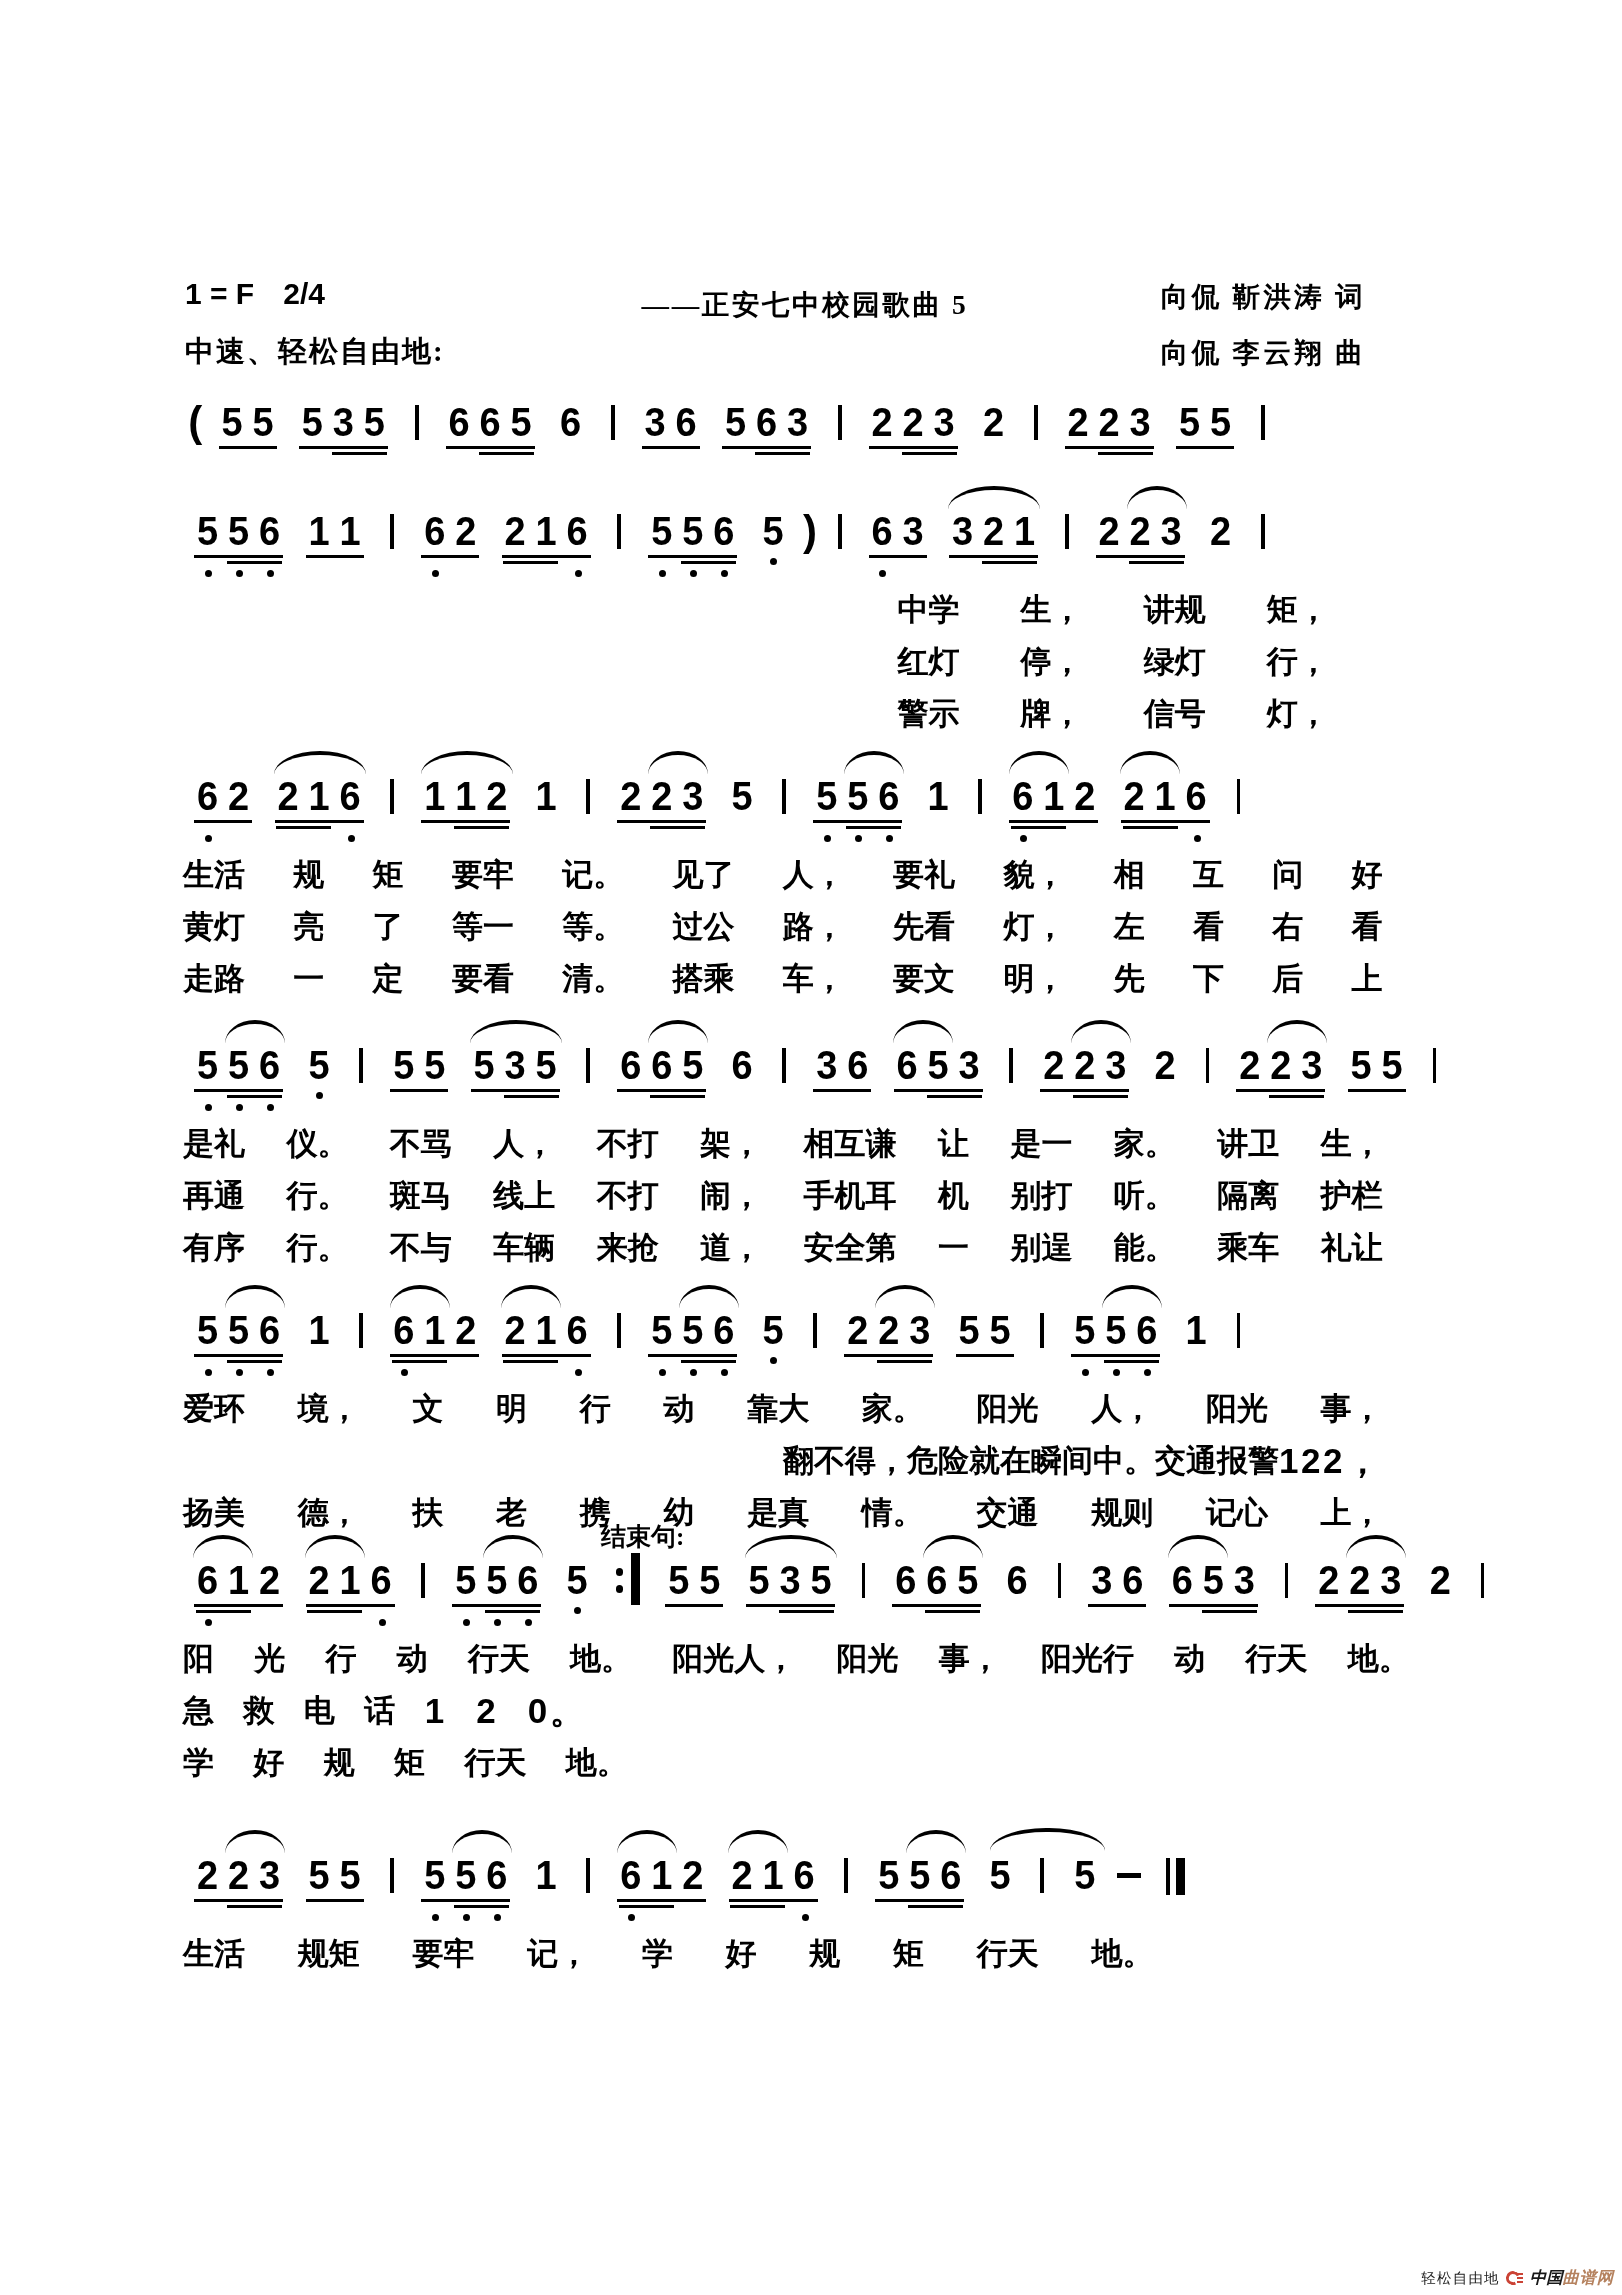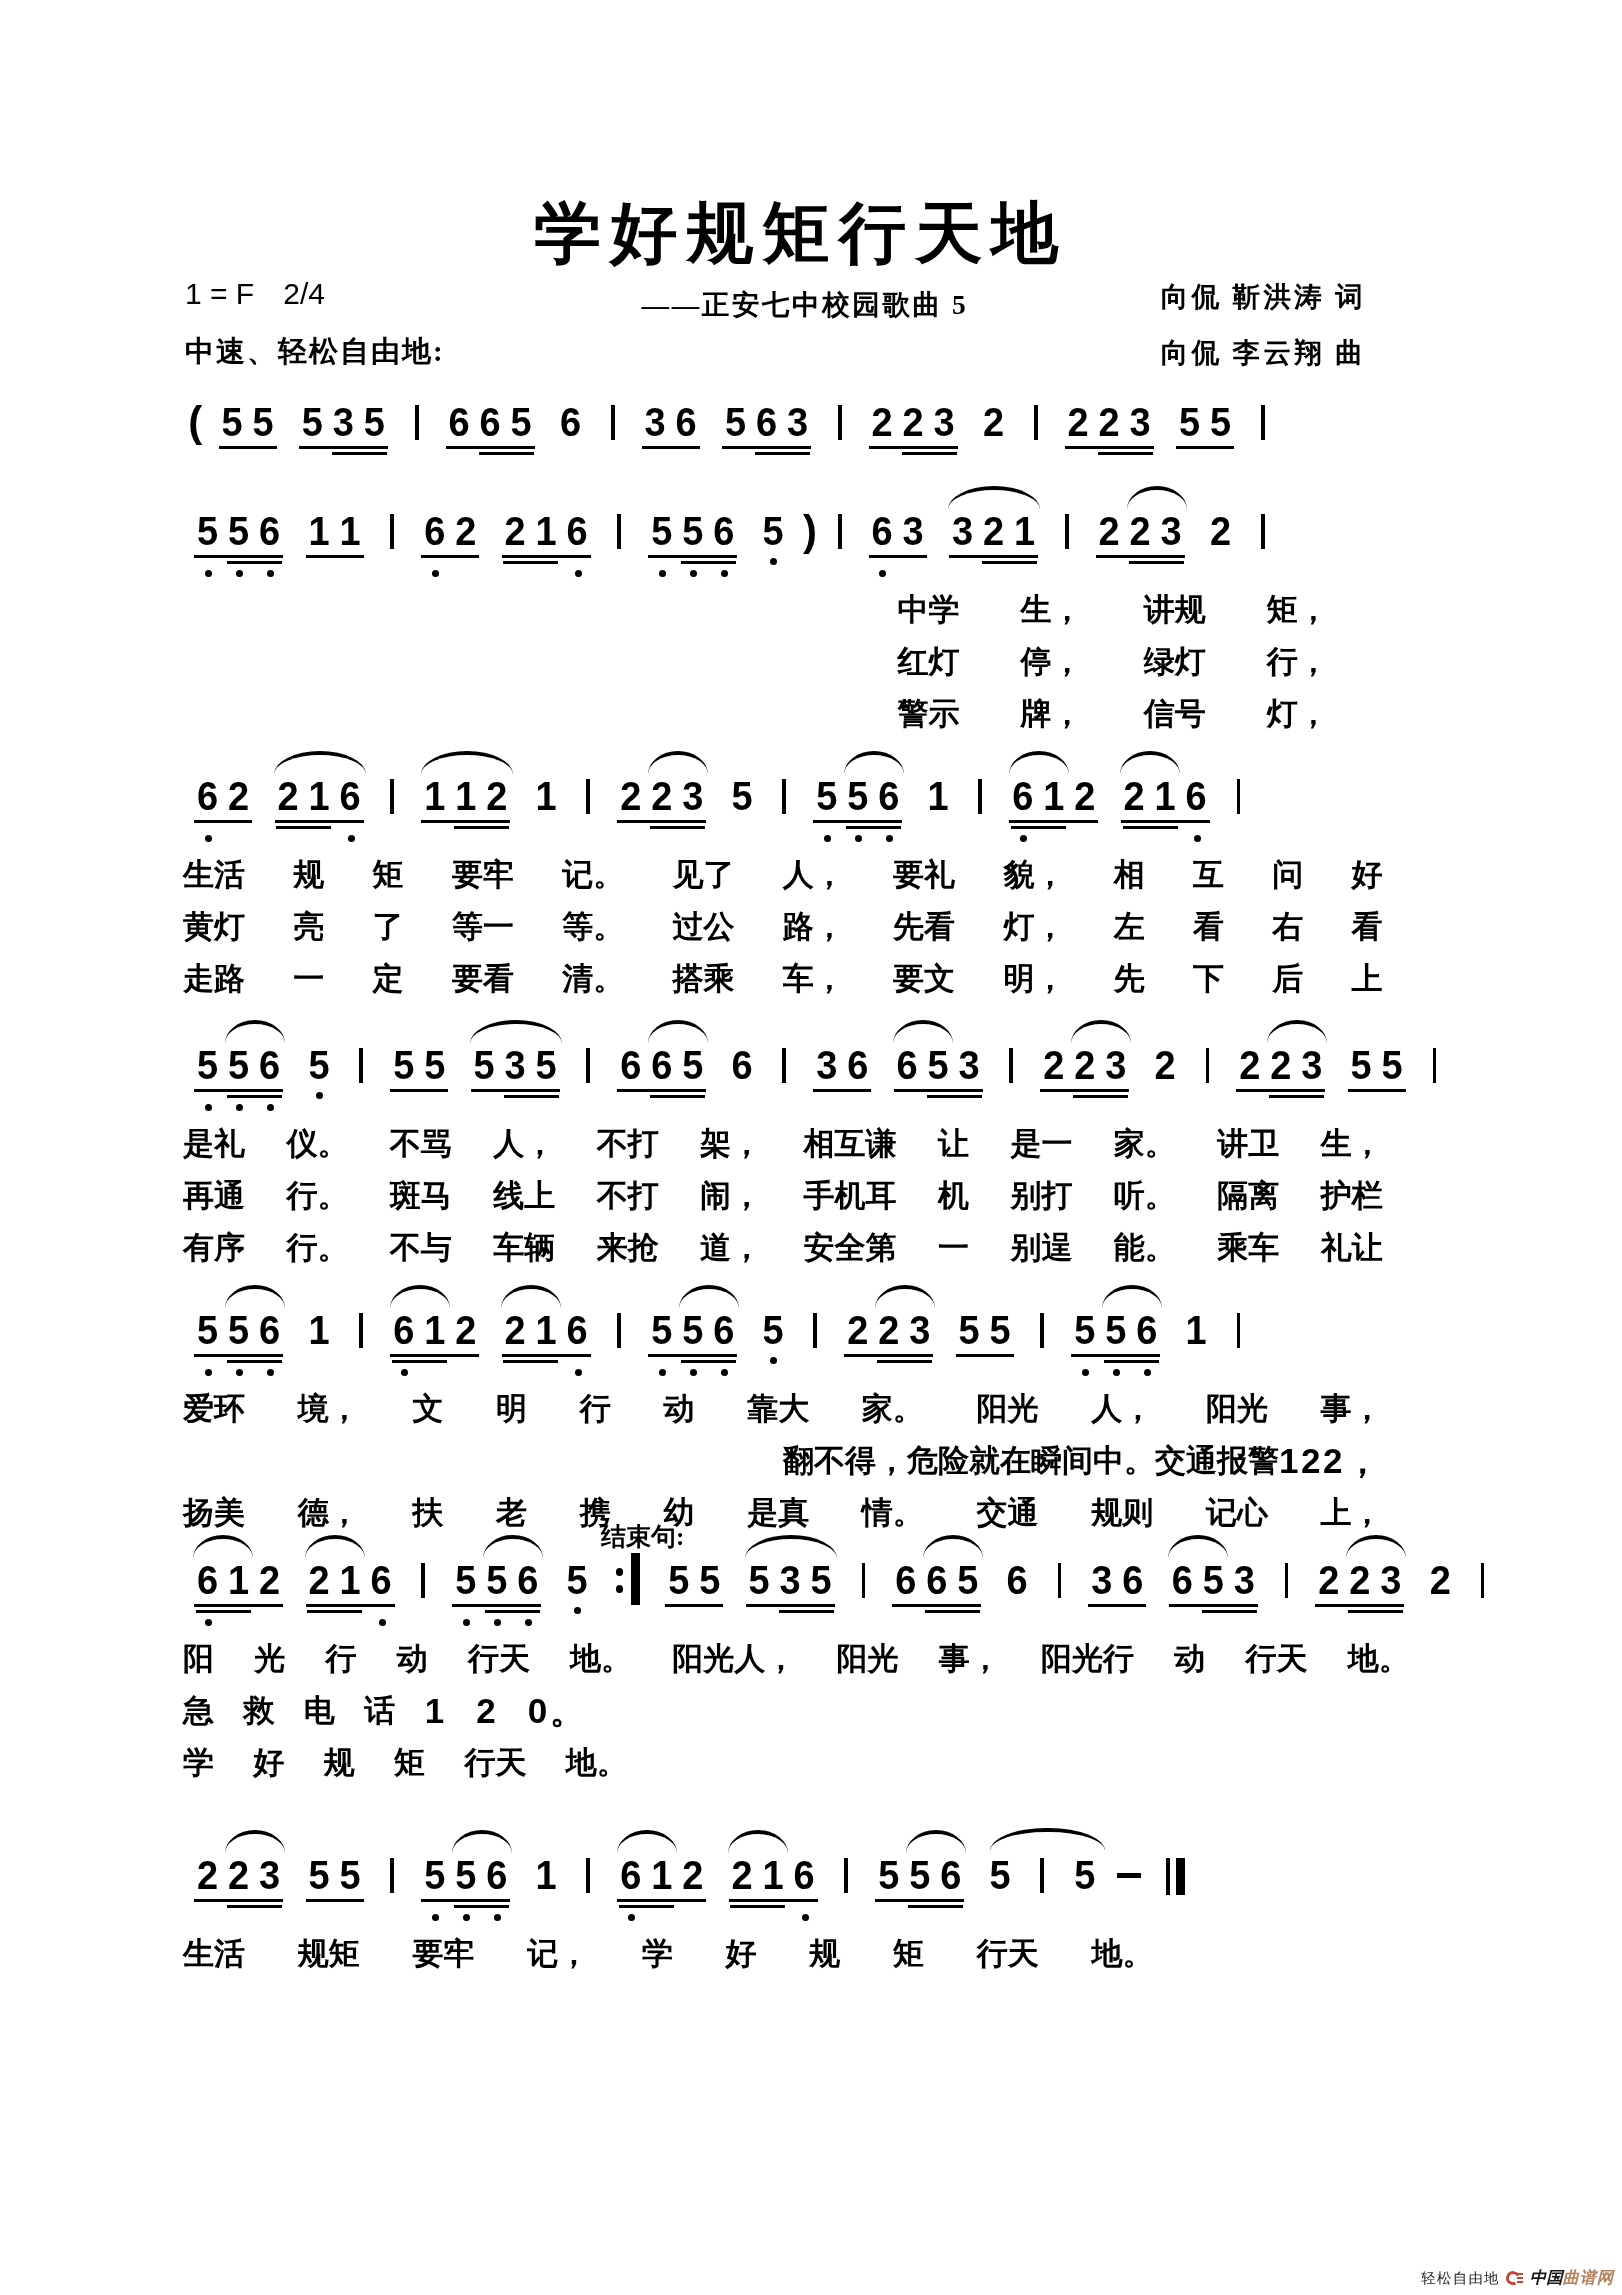--- a/index.html
+++ b/index.html
@@ -12,21 +12,21 @@
     color:#000;
   }
   
   .title{
     position:absolute;top:188px;left:50%;transform:translateX(-52%);
     font-size:67px;font-weight:700;letter-spacing:9.2px;white-space:nowrap;
   }
   .keysig{
     position:absolute;top:277px;left:185px;
     font-family:"Liberation Sans","DejaVu Sans",sans-serif;
-    font-size:30px;font-weight:400;white-space:nowrap;
+    font-size:30px;font-weight:700;white-space:nowrap;
   }
   .keysig .ts{margin-left:29px;}
   .subtitle{
     position:absolute;top:287px;left:805px;transform:translateX(-50%);
     font-size:27.5px;font-weight:700;white-space:nowrap;letter-spacing:2.6px;text-align:right;
   }
   .credit1{position:absolute;top:279px;right:257px;font-size:27.5px;font-weight:700;letter-spacing:3.3px;white-space:nowrap;}
   .credit2{position:absolute;top:335px;right:257px;font-size:27.5px;font-weight:700;letter-spacing:3.3px;white-space:nowrap;}
   .tempo{position:absolute;top:332px;left:185px;font-size:29px;font-weight:700;letter-spacing:2px;white-space:nowrap;}
   
@@ -81,21 +81,20 @@
   .logo-l{position:absolute;right:0;width:5.9px;height:2px;background:#cb4335;}
   .l1{top:3.3px}.l2{top:7.2px}.l3{top:11px}
   .f-site-a{font-weight:700;font-size:16.4px;color:#181818;font-style:italic;}
   .f-site-b{font-weight:700;font-size:16.4px;color:#b5825f;font-style:italic;letter-spacing:0.7px;}
 </style>
 </head>
 <body>
 
 <div class="page">
 
-  <div class="title">学好规矩行天地</div>
 
   <div class="keysig">
     <span>1 = F</span><span class="ts">2/4</span>
   </div>
 
   <div class="subtitle">——正安七中校园歌曲 5</div>
   <div class="credit1">向侃 靳洪涛 词</div>
   <div class="tempo">中速、轻松自由地:</div>
   <div class="credit2">向侃 李云翔 曲</div>
 

